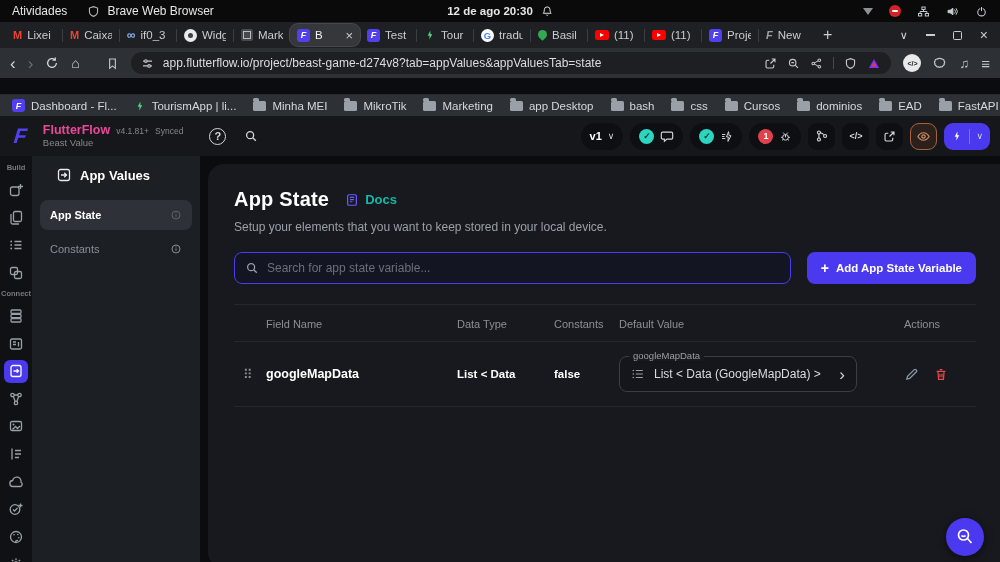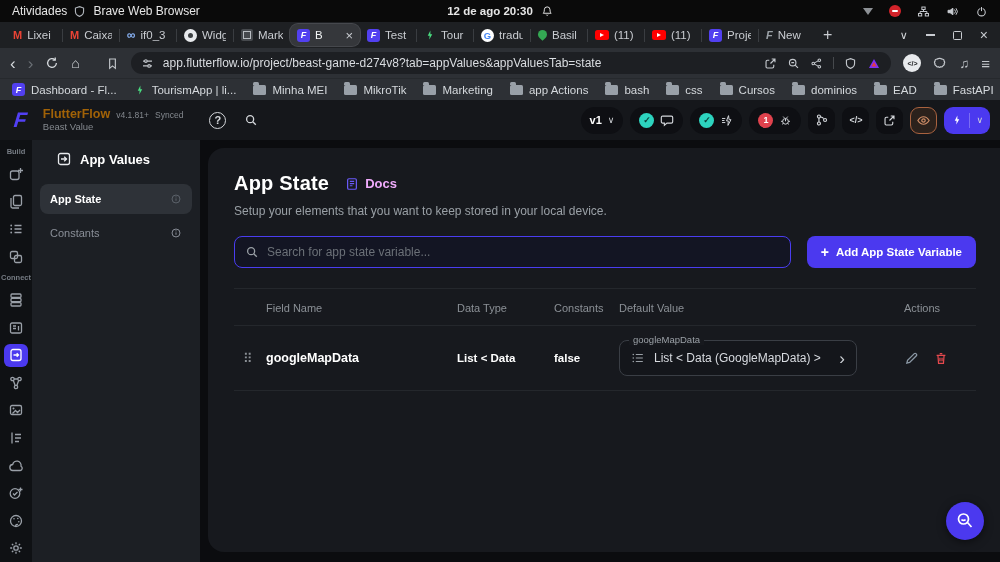--- a/index.html
+++ b/index.html
@@ -3,21 +3,21 @@
 <meta charset="utf-8">
 <style>
   * { margin:0; padding:0; box-sizing:border-box; }
   html,body { width:1000px; height:562px; overflow:hidden; background:#0b0c0f;
     font-family:"Liberation Sans", sans-serif; -webkit-font-smoothing:antialiased; }
   svg { display:block; }
 
   
   .sysbar { height:22px; background:#0a0a0a; color:#e6e6e6; display:flex; align-items:center;
     padding:0 12px; font-size:12px; position:relative; }
-  .sysbar .left { display:flex; align-items:center; gap:6px; }
+  .sysbar .left { display:flex; align-items:center; gap:20px; }
   .sysbar .appfocus { display:flex; align-items:center; gap:7px; }
   .sysbar .clock { position:absolute; left:50%; transform:translateX(-50%); display:flex; align-items:flex-end; gap:8px; font-weight:700; font-size:11.5px;}
   .sysbar .right { margin-left:auto; display:flex; align-items:center; gap:16px; color:#c9ccd1; }
   .tri-down { width:0; height:0; border-left:5px solid transparent; border-right:5px solid transparent; border-top:7px solid #8d9196; }
   .red-dot { width:12px; height:12px; border-radius:50%; background:#d2232a; display:grid; place-items:center; }
   .red-dot::before { content:""; width:6px; height:2px; background:#fff; border-radius:1px; }
 
   
   .tabstrip { height:26px; background:#1e2023; display:flex; align-items:center; padding:0 6px; color:#c9ccd1; }
   .tab { display:flex; align-items:center; gap:5px; height:26px; width:56px; padding:0 7px; font-size:11.5px; cursor:default; }
@@ -55,31 +55,31 @@
   .navbtn.dim { color:#6a6f75; }
   .urlpill { flex:1; height:22px; background:#1d1f23; border-radius:12px; display:flex; align-items:center; gap:9px; padding:0 10px; }
   .urltext { flex:1; font-size:12px; color:#dadde1; white-space:nowrap; overflow:hidden; }
   .pill-icons { display:flex; align-items:center; gap:10px; }
   .vsep { width:1px; height:12px; background:#46494d; }
   .ext-circle { width:18px; height:18px; border-radius:50%; background:#e8eaed; color:#202124; font-size:7px; font-weight:700; display:grid; place-items:center; }
   .musicnote { font-size:13px; }
   .hamb { font-size:15px; letter-spacing:0; }
 
   
-  .bookmarks { height:22px; background:#2d3035; border-top:1px solid #26292d; display:flex; align-items:center; gap:17px; padding:0 12px; font-size:11.5px; color:#d5d9dd; }
+  .bookmarks { height:22px; background:#2d3035; border-top:1px solid #26292d; display:flex; align-items:center; gap:17px; padding:0 12px; font-size:11.5px; color:#d5d9dd;margin-top:16px; }
   .bm { display:flex; align-items:center; gap:6px; white-space:nowrap; }
   .ic-folder { width:13px; height:10px; background:#99a0a8; border-radius:1.5px; position:relative; flex:0 0 auto; }
   .ic-folder::before { content:""; position:absolute; top:-2.5px; left:0; width:6px; height:3px; background:#99a0a8; border-radius:1.5px 1.5px 0 0; }
 
   
   .ffheader { height:40px; background:#15171b; display:flex; align-items:center; padding:0 10px; gap:12px; }
   .ff-logo { font-size:21px; font-weight:800; font-style:italic; color:#5240f5; transform:skewX(-6deg); padding:0 4px; }
   .ff-brand { line-height:1.15; }
   .ff-brand .row1 { display:flex; align-items:baseline; gap:6px; }
-  .ff-brand .name { color:#a16207; font-weight:700; font-size:12.5px; }
+  .ff-brand .name { color:#ec4899; font-weight:700; font-size:12.5px; }
   .ff-brand .ver, .ff-brand .sync { color:#84898f; font-size:8.5px; }
   .ff-brand .proj { color:#84898f; font-size:9.5px; margin-top:1px; }
   .help-circ { width:17px; height:17px; border:1.6px solid #d4d7db; border-radius:50%; color:#d4d7db; font-size:11px; font-weight:700; display:grid; place-items:center; margin-left:14px; }
   .hdr-search { color:#d4d7db; margin-left:6px; }
   .ff-right { margin-left:auto; display:flex; align-items:center; gap:7px; }
   .pill { background:#0e0f13; border-radius:14px; height:27px; display:flex; align-items:center; gap:6px; padding:0 9px; color:#d4d7db; }
   .pill .vlabel { color:#fff; font-size:11px; font-weight:700; }
   .chev { font-size:9px; color:#d4d7db; }
   .teal-circ { width:15px; height:15px; border-radius:50%; background:#2dd4bf; color:#0b3b36; font-size:9px; font-weight:800; display:grid; place-items:center; }
   .err-circ { width:15px; height:15px; border-radius:50%; background:#e0424d; color:#fff; font-size:9px; font-weight:800; display:grid; place-items:center; }
@@ -102,21 +102,21 @@
   .pitem { margin:2px 8px; height:30px; border-radius:8px; display:flex; align-items:center; justify-content:space-between; padding:0 10px; font-size:11px; color:#8a8f98; }
   .pitem.sel { background:#2e3238; color:#fff; font-weight:700; margin-top:6px; }
   .pitem .info { color:#5d636b; }
 
   .mainarea { flex:1; background:#0b0c0f; position:relative; }
   .mainpanel { position:absolute; left:8px; top:8px; right:0; bottom:10px; background:#17191e;
     border-radius:16px 0 0 16px; padding:24px 24px 0 26px; }
 
   .titlerow { display:flex; align-items:center; gap:16px; }
   .h1 { font-size:20px; font-weight:700; color:#fff; letter-spacing:.2px; }
-  .docs { display:flex; align-items:center; gap:6px; color:#f0abfc; font-weight:700; font-size:13px; }
+  .docs { display:flex; align-items:center; gap:6px; color:#14b8a6; font-weight:700; font-size:13px; }
   .subtitle { margin-top:9px; font-size:12px; color:#9aa0a6; }
 
   .controls { margin-top:18px; display:flex; gap:16px; align-items:center; }
   .searchbox { flex:1; height:32px; border:1.6px solid #4a3df0; border-radius:8px; background:#131523;
     display:flex; align-items:center; gap:8px; padding:0 10px; }
   .searchbox input { flex:1; background:transparent; border:none; outline:none; color:#e8eaed; font-size:12px; font-family:"Liberation Sans",sans-serif; }
   .searchbox input::placeholder { color:#6b7077; }
   .addbtn { height:32px; background:#4b39ef; color:#fff; border:none; border-radius:8px; font-size:11.5px;
     font-weight:700; display:flex; align-items:center; gap:7px; padding:0 14px; font-family:"Liberation Sans",sans-serif; }
   .addbtn .plus { font-size:14px; font-weight:700; }
@@ -359,21 +359,21 @@
   <span class="bm">
       <span class="ic-folder"></span>
       <span>MikroTik</span>
     </span>
   <span class="bm">
       <span class="ic-folder"></span>
       <span>Marketing</span>
     </span>
   <span class="bm">
       <span class="ic-folder"></span>
-      <span>app Actions</span>
+      <span>app Desktop</span>
     </span>
   <span class="bm">
       <span class="ic-folder"></span>
       <span>bash</span>
     </span>
   <span class="bm">
       <span class="ic-folder"></span>
       <span>css</span>
     </span>
   <span class="bm">

